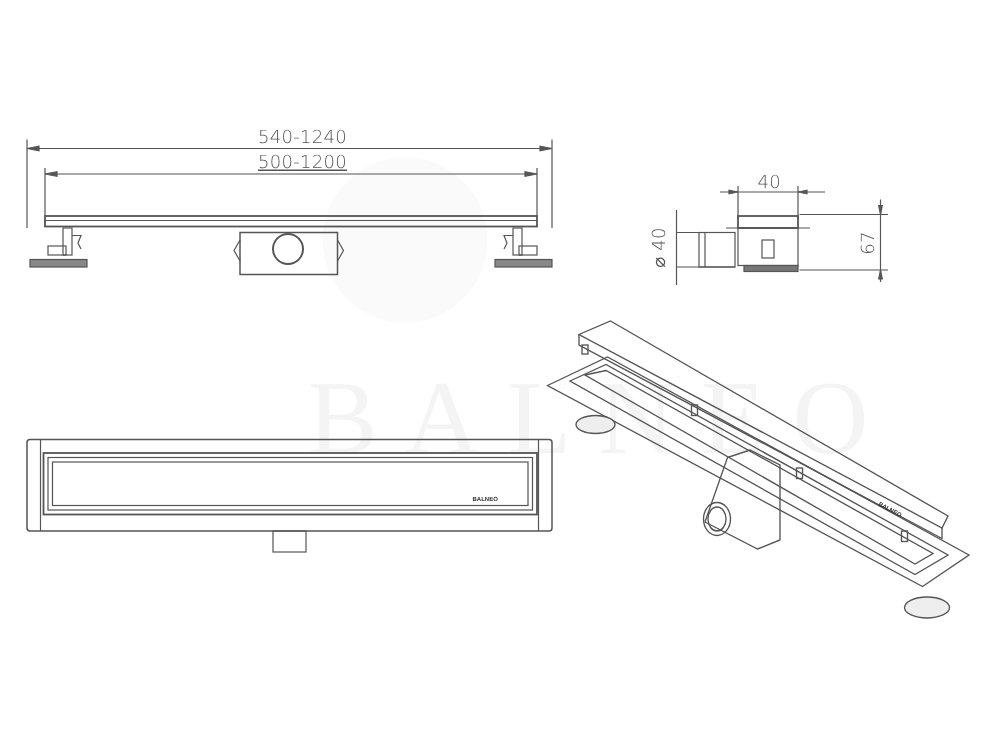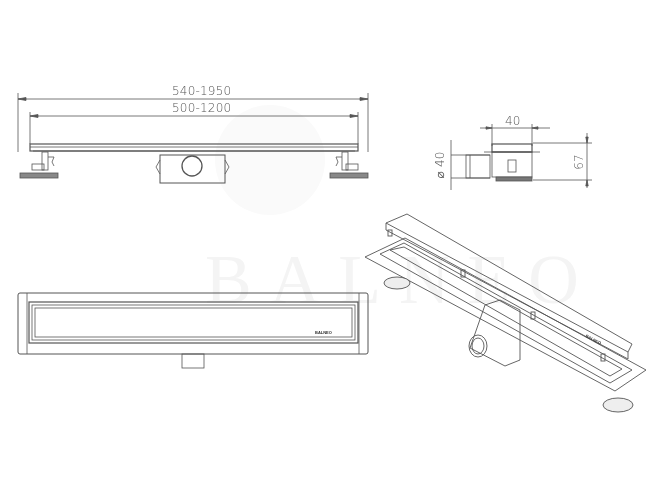--- a/index.html
+++ b/index.html
@@ -111,19 +111,19 @@
       <ellipse cx="618" cy="405" rx="15" ry="7" fill="#eee"></ellipse>
 
       <rect x="461" y="270" width="4" height="7"></rect>
       <rect x="531" y="312" width="4" height="7"></rect>
       <rect x="601" y="354" width="4" height="7"></rect>
       <rect x="388" y="230" width="4" height="6"></rect>
     </g>
   </g>
 </svg>
 
-<div class="dim-text" style="left:172px;top:84px;">540-1950</div>
-<div class="dim-text" style="left:172px;top:101px;">500-1200</div>
+<div class="dim-text" style="left:172px;top:84px;">540-1240</div>
+<div class="dim-text" style="left:172px;top:101px;text-decoration:underline;">500-1200</div>
 <div class="dim-text" style="left:505px;top:114px;">40</div>
 <div class="dim-text" style="left:571px;top:155px;transform:rotate(-90deg);">67</div>
 <div class="dim-text" style="left:426px;top:158px;transform:rotate(-90deg);">⌀ 40</div>
 <div class="brand" style="left:315px;top:330px;">BALNEO</div>
 <div class="brand" style="left:585px;top:337px;transform:rotate(28deg);">BALNEO</div>
 
 </body></html>

